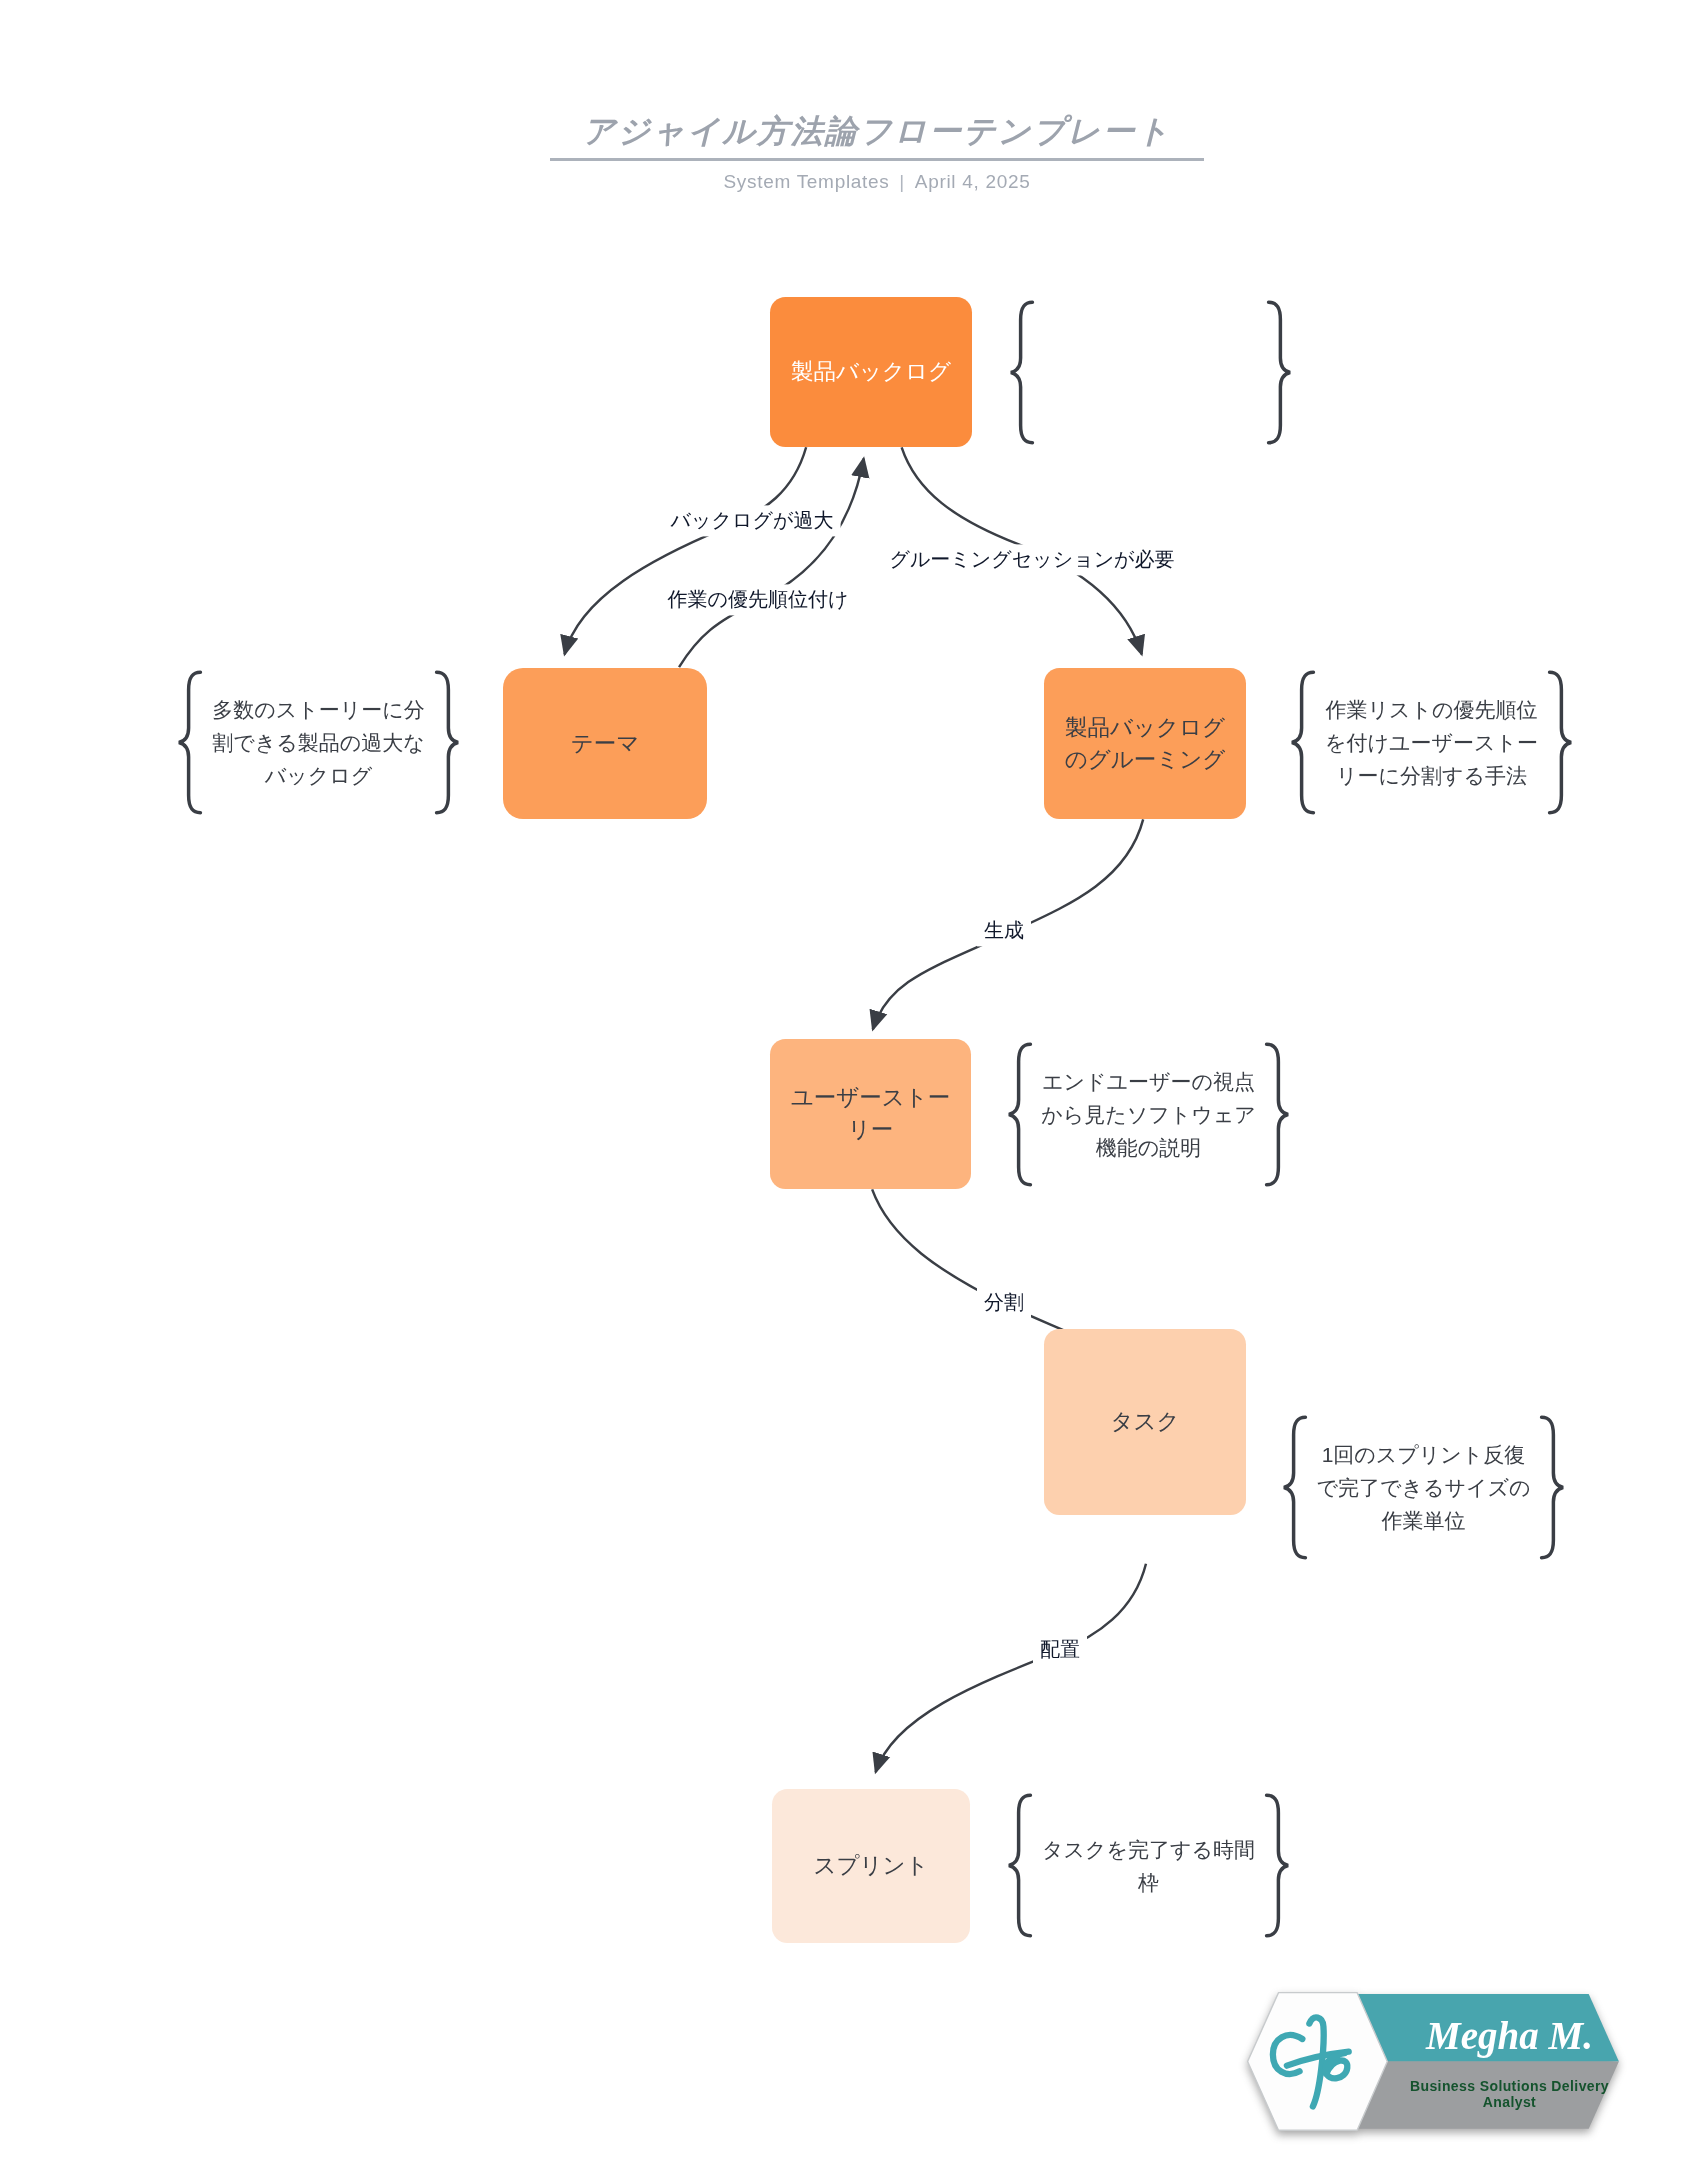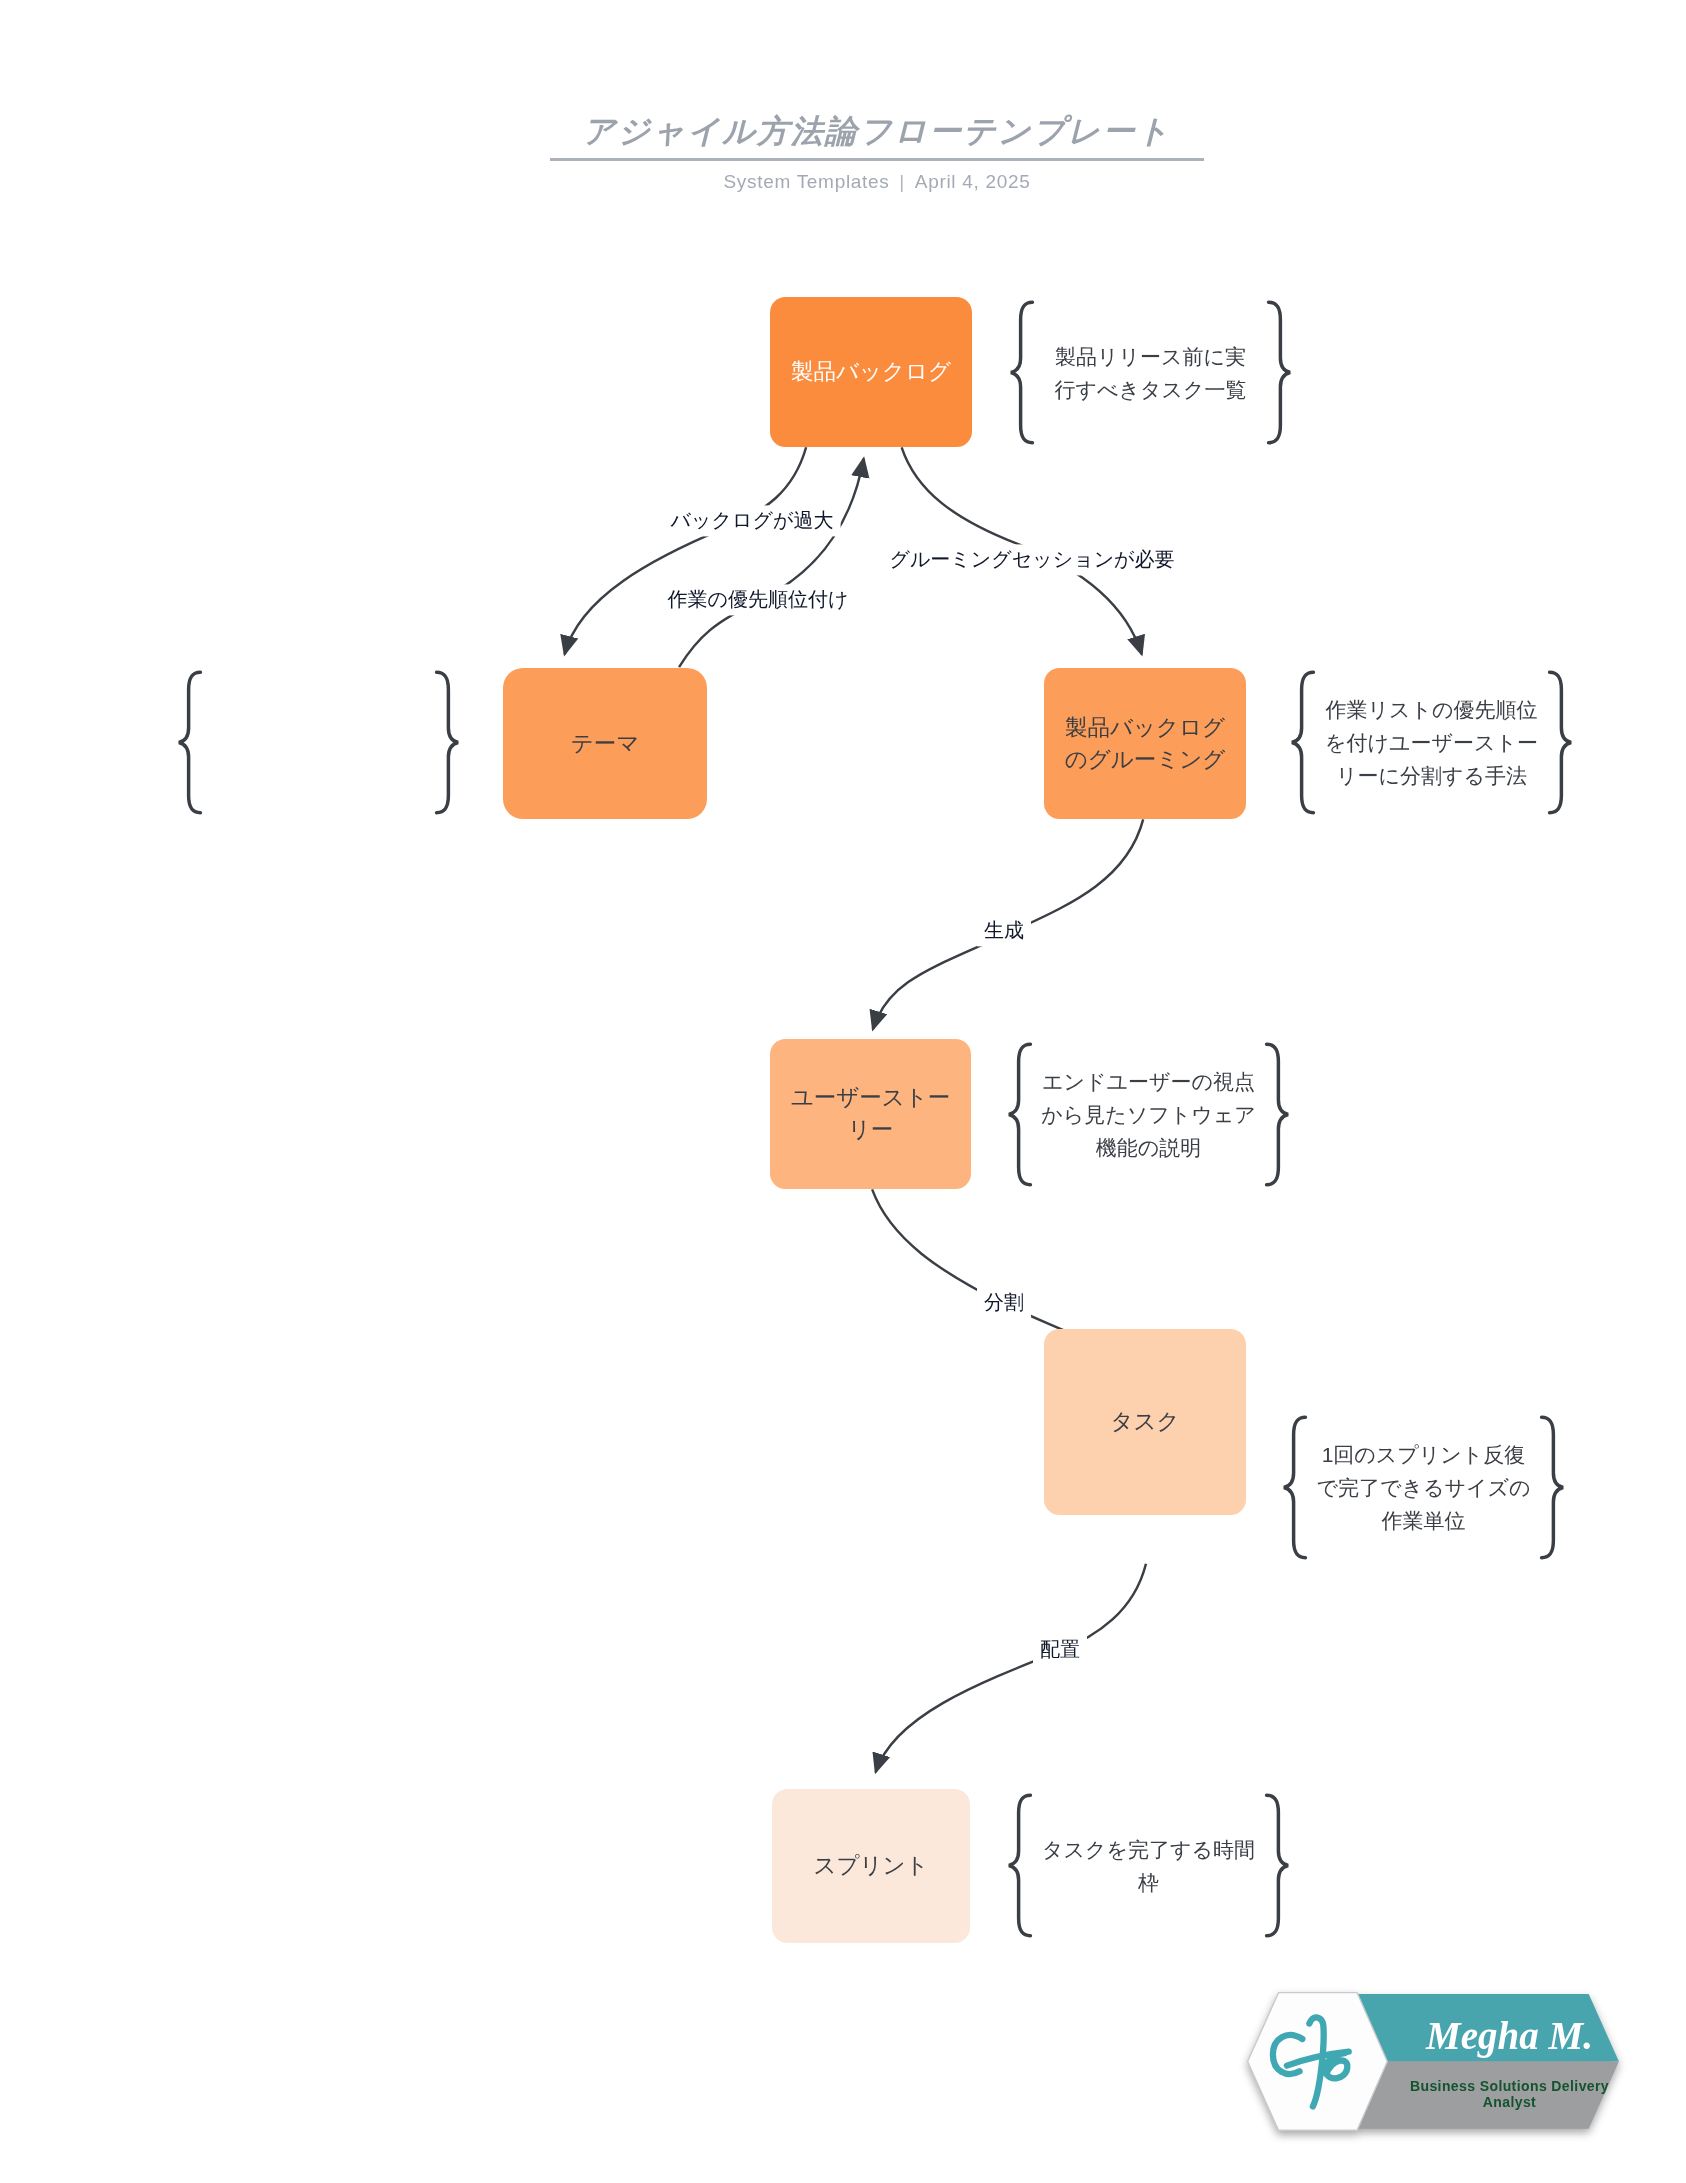--- a/index.html
+++ b/index.html
@@ -95,31 +95,32 @@
   <div class="edge-label" style="left:758px;top:600px;">作業の優先順位付け</div>
   <div class="edge-label" style="left:1032px;top:560px;">グルーミングセッションが必要</div>
   <div class="edge-label" style="left:1004px;top:931px;">生成</div>
   <div class="edge-label" style="left:1004px;top:1303px;">分割</div>
   <div class="edge-label" style="left:1060px;top:1650px;">配置</div>
 
   <div class="note" style="left:1006px;top:298px;">
     <svg class="brace" width="32" height="149" viewBox="0 0 46 212">
         <path d="M38 5 C26 5 21 13 21 30 L21 85 C21 98 15 104 7 106 C15 108 21 114 21 127 L21 182 C21 199 26 207 38 207"></path>
       </svg>
-    <div class="note-text">製品リリース前に実
-行すべきタスク一覧</div>
     <svg class="brace" width="32" height="149" viewBox="0 0 46 212">
         <path d="M8 5 C20 5 25 13 25 30 L25 85 C25 98 31 104 39 106 C31 108 25 114 25 127 L25 182 C25 199 20 207 8 207"></path>
       </svg>
   </div>
 
   <div class="note" style="left:174px;top:668px;">
     <svg class="brace" width="32" height="149" viewBox="0 0 46 212">
         <path d="M38 5 C26 5 21 13 21 30 L21 85 C21 98 15 104 7 106 C15 108 21 114 21 127 L21 182 C21 199 26 207 38 207"></path>
       </svg>
+    <div class="note-text">多数のストーリーに分
+割できる製品の過大な
+バックログ</div>
     <svg class="brace" width="32" height="149" viewBox="0 0 46 212">
         <path d="M8 5 C20 5 25 13 25 30 L25 85 C25 98 31 104 39 106 C31 108 25 114 25 127 L25 182 C25 199 20 207 8 207"></path>
       </svg>
   </div>
 
   <div class="note" style="left:1287px;top:668px;">
     <svg class="brace" width="32" height="149" viewBox="0 0 46 212">
         <path d="M38 5 C26 5 21 13 21 30 L21 85 C21 98 15 104 7 106 C15 108 21 114 21 127 L21 182 C21 199 26 207 38 207"></path>
       </svg>
     <div class="note-text">作業リストの優先順位

